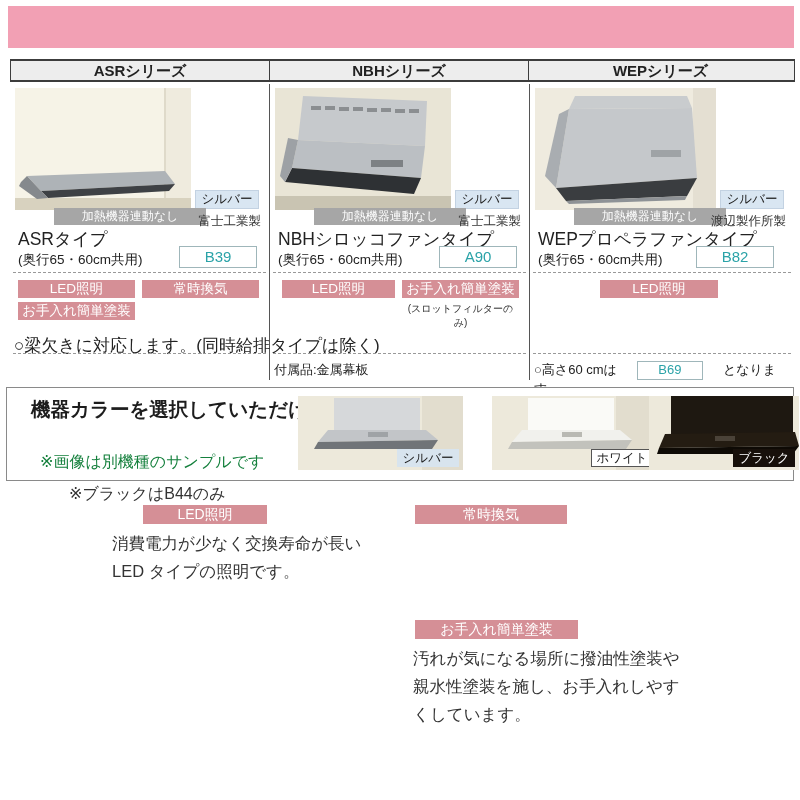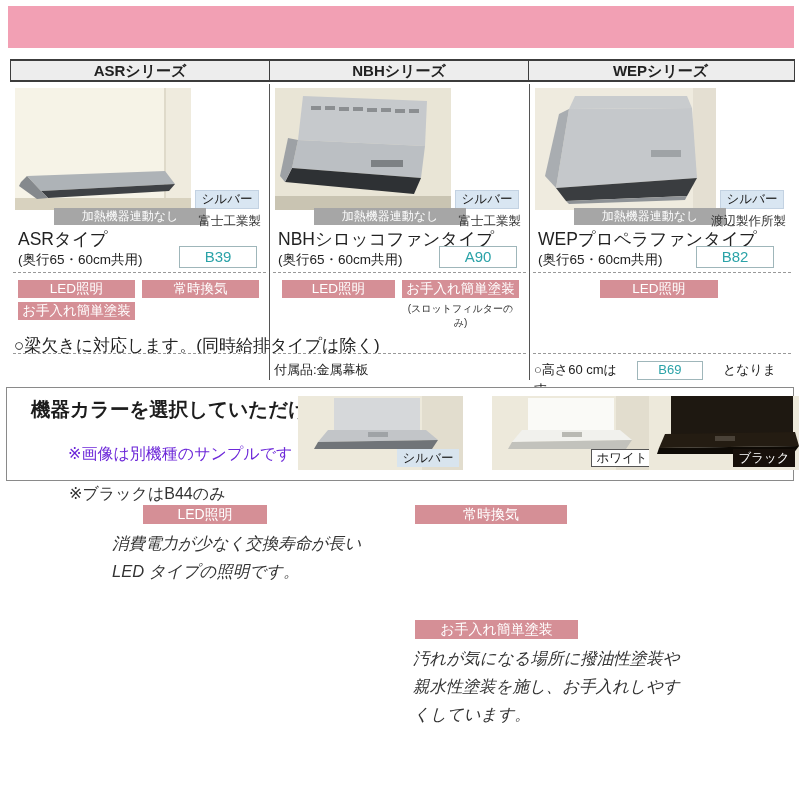--- a/index.html
+++ b/index.html
@@ -36,35 +36,35 @@
   .fbadge { position:absolute; height:18px; line-height:18px; text-align:center; font-size:13.5px; color:#fff; background:#D58F96; }
   .fnote { position:absolute; left:132px; top:218px; width:117px; text-align:center; font-size:10px; color:#333; }
   .note-above { position:absolute; left:4px; top:250px; font-size:17px; color:#222; white-space:nowrap; }
   .foot { position:absolute; left:4px; top:277px; font-size:13px; color:#222; }
   .foot .inline-code { display:inline-block; width:66px; height:19px; line-height:16px; text-align:center; font-size:13px; color:#2BA3A8; background:#fff; border:1.5px solid #9FB6BA; vertical-align:middle; margin:0 20px; }
 
   
   .colorbox { position:absolute; left:6px; top:387px; width:788px; height:94px; border:1px solid #8a8a8a; background:#fff; }
   .cb-title { position:absolute; left:24px; top:8px; font-size:19.5px; font-weight:bold; color:#1d1d1d; }
   .cb-note1 { position:absolute; left:62px; top:52px; font-size:16px; color:#333;margin-top:44px; }
-  .cb-note2 { position:absolute; left:33px; top:56px; font-size:16px; color:#6d28d9;margin-left:28px; }
+  .cb-note2 { position:absolute; left:33px; top:64px; font-size:16px; color:#15803d; }
   .cvar { position:absolute; top:8px; width:165px; height:74px; }
   .cvar svg { position:absolute; left:0; top:0; }
   .cvar .clabel { position:absolute; right:4px; bottom:3px; width:62px; height:18px; line-height:18px; text-align:center; font-size:12.5px; }
   .cvar.silver { left:291px; }
   .cvar.white  { left:485px; }
   .cvar.black  { left:642px; width:150px; }
   .clabel.l-silver { background:#D8E4EE; color:#1d1d1d; }
   .clabel.l-white  { background:#fff; color:#1d1d1d; border:1px solid #555; line-height:16px; }
   .clabel.l-black  { background:#17100A; color:#fff; }
 
   
   .exp { position:absolute; }
   .exp .ebadge { display:block; height:19px; line-height:19px; text-align:center; font-size:14px; color:#fff; background:#D58F96; }
-  .exp .etext { margin-top:5px; font-size:16.5px; line-height:28px; color:#333;font-style:italic; }
+  .exp .etext { margin-top:5px; font-size:16.5px; line-height:28px; color:#333; }
   .exp.led { left:112px; top:505px; width:282px; }
   .exp.led .ebadge { margin-left:31px; width:124px; }
   .exp.vent { left:413px; top:505px; width:280px; }
   .exp.vent .ebadge { margin-left:2px; width:152px; }
   .exp.paint { left:413px; top:620px; width:280px; }
   .exp.paint .ebadge { margin-left:2px; width:163px; }
 </style>
 </head>
 <body>
 

